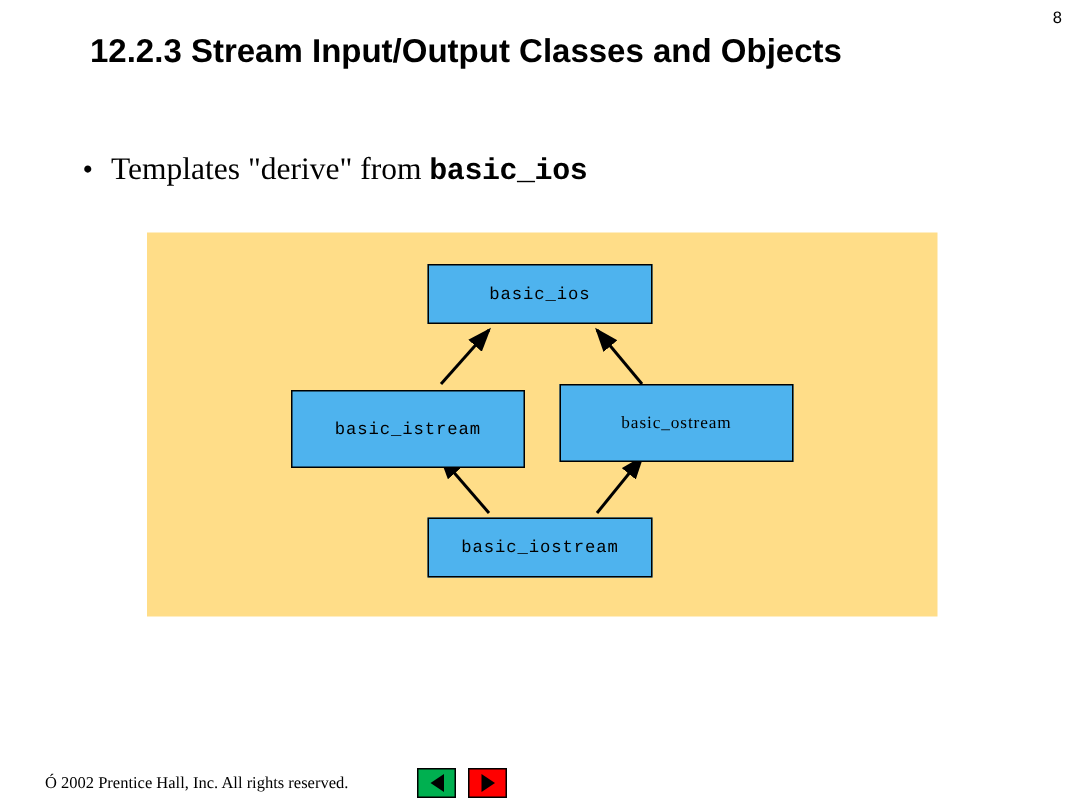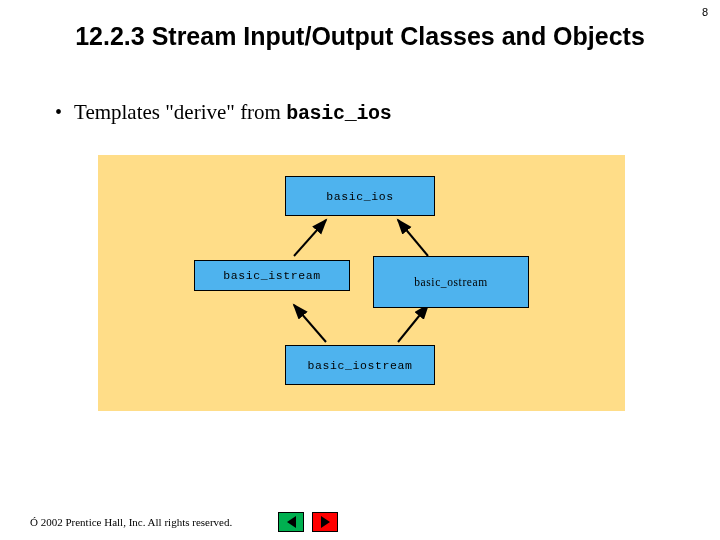--- a/index.html
+++ b/index.html
@@ -26,22 +26,22 @@
     top: 6px;
     font-size: 11px;
     color: #000000;
     font-family: "Liberation Sans", sans-serif;
   }
   #slide-title {
     position: absolute;
     left: 60px;
     top: 20px;
     width: 600px;
-    text-align: center;
-    font-size: 25px;
+    text-align: left;
+    font-size: 22px;
     font-weight: bold;
     color: #000000;
     line-height: 1.28;
     font-family: "Liberation Sans", sans-serif;
   }
   #bullet-row {
     position: absolute;
     left: 55px;
     top: 100px;
     width: 620px;
@@ -81,21 +81,21 @@
     color: #000000;
     font-family: "Liberation Mono", monospace;
     font-size: 11.5px;
     letter-spacing: 0.6px;
     display: flex;
     align-items: center;
     justify-content: center;
     box-sizing: border-box;
   }
   #node-basic-ios   { left: 187px; top: 21px;  width: 150px; height: 40px; }
-  #node-basic-istream { left: 96px;  top: 105px; width: 156px; height: 31px; }
+  #node-basic-istream { left: 96px;  top: 105px; width: 156px; height: 52px; }
   #node-basic-ostream { left: 275px; top: 101px; width: 156px; height: 52px; font-family: Liberation Serif, serif; }
   #node-basic-iostream { left: 187px; top: 190px; width: 150px; height: 40px; text-align: center; }
   #arrow-layer {
     position: absolute;
     left: 0; top: 0;
     width: 527px;
     height: 256px;
     pointer-events: none;
   }
   #footer-copyright {

